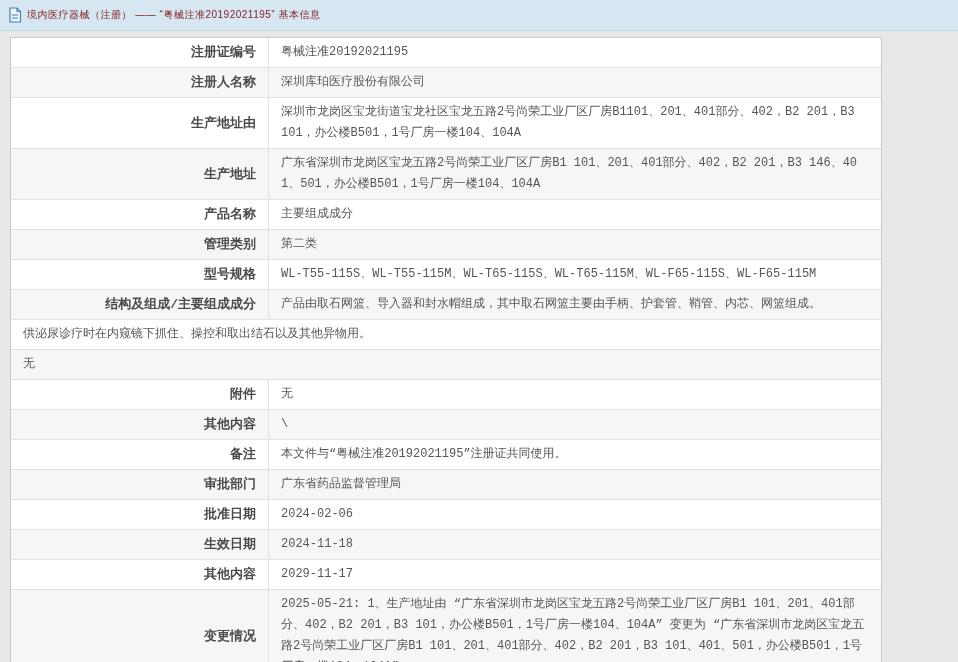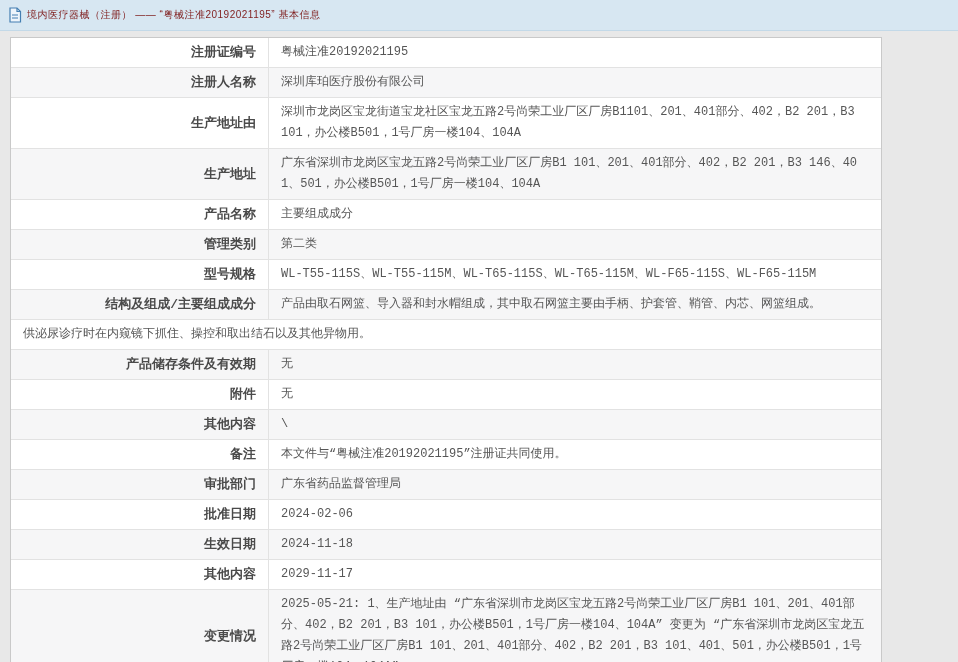--- a/index.html
+++ b/index.html
@@ -141,24 +141,20 @@
       <span>结构及组成/主要组成成分</span>
     </div>
     <div class="cell-value">产品由取石网篮、导入器和封水帽组成，其中取石网篮主要由手柄、护套管、鞘管、内芯、网篮组成。</div>
   </div>
 
   <div class="row">
     <div class="cell-value">供泌尿诊疗时在内窥镜下抓住、操控和取出结石以及其他异物用。</div>
   </div>
 
   <div class="row">
-    <div class="cell-label">
-
-      <span>产品储存条件及有效期</span>
-    </div>
     <div class="cell-value">无</div>
   </div>
 
   <div class="row">
     <div class="cell-label">
 
       <span>附件</span>
     </div>
     <div class="cell-value">无</div>
   </div>

